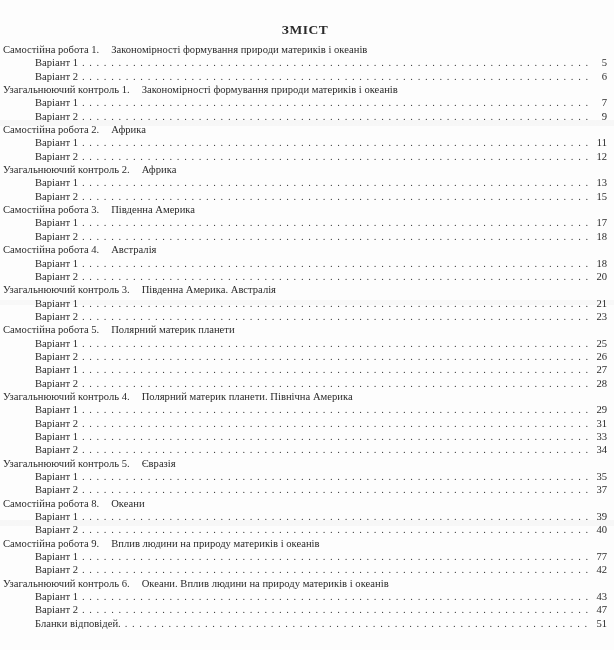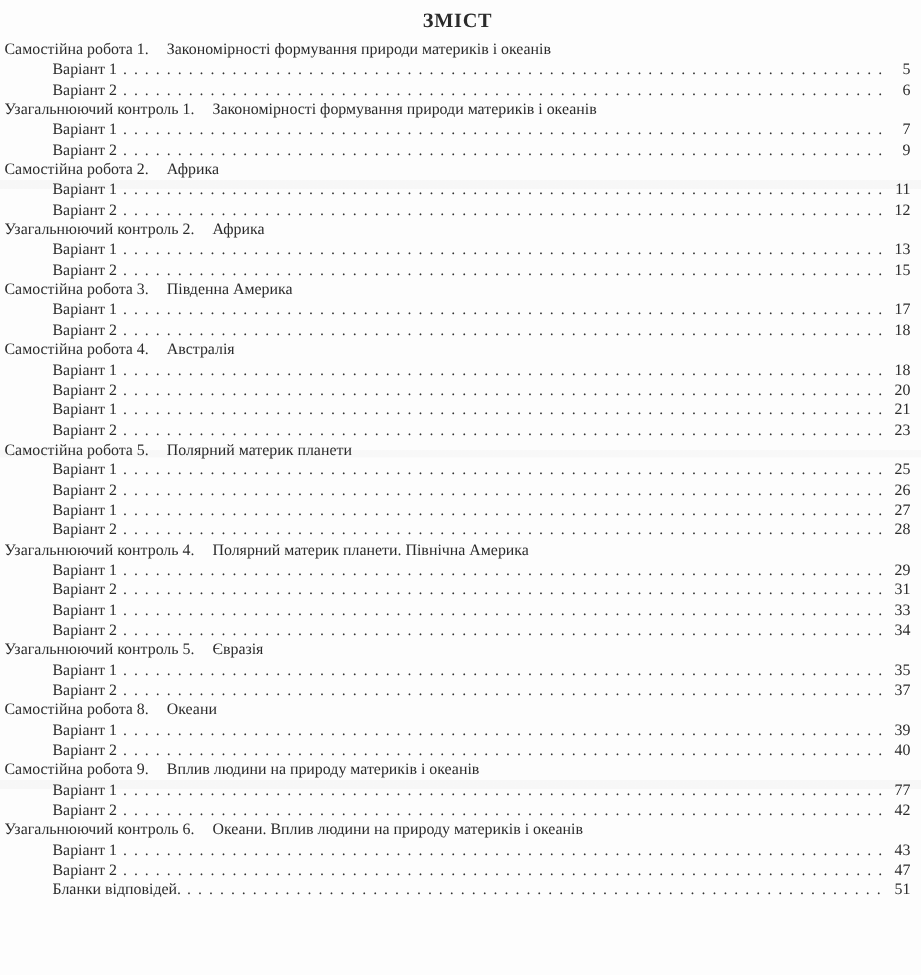--- a/index.html
+++ b/index.html
@@ -16,21 +16,21 @@
     position: absolute;
     inset: 0;
     pointer-events: none;
     background:
       linear-gradient(rgba(0,0,0,0.025), rgba(0,0,0,0.025)) 0 120px / 100% 6px no-repeat,
       linear-gradient(rgba(0,0,0,0.02), rgba(0,0,0,0.02)) 0 300px / 100% 5px no-repeat,
       linear-gradient(rgba(0,0,0,0.025), rgba(0,0,0,0.025)) 0 520px / 100% 6px no-repeat;
   }
   .page {
     position: relative;
-    padding: 5px 7px 0 3px;
+    padding: 21px 7px 0 3px;
   }
   .title {
     text-align: center;
     font-weight: bold;
     font-size: 13.5px;
     letter-spacing: 0.5px;
     line-height: 17px;
     margin-bottom: 5px;
   }
   .row {
@@ -132,20 +132,21 @@
       <div class="row entry">
         <span class="entry-label">Варіант 1</span>
         <span class="leader"></span>
         <span class="page-num">18</span>
       </div>
       <div class="row entry">
         <span class="entry-label">Варіант 2</span>
         <span class="leader"></span>
         <span class="page-num">20</span>
       </div>
+      <div class="row heading"><span class="sec-label">Узагальнюючий контроль 3.</span><span class="sec-topic">Південна Америка. Австралія</span></div>
       <div class="row entry">
         <span class="entry-label">Варіант 1</span>
         <span class="leader"></span>
         <span class="page-num">21</span>
       </div>
       <div class="row entry">
         <span class="entry-label">Варіант 2</span>
         <span class="leader"></span>
         <span class="page-num">23</span>
       </div>

